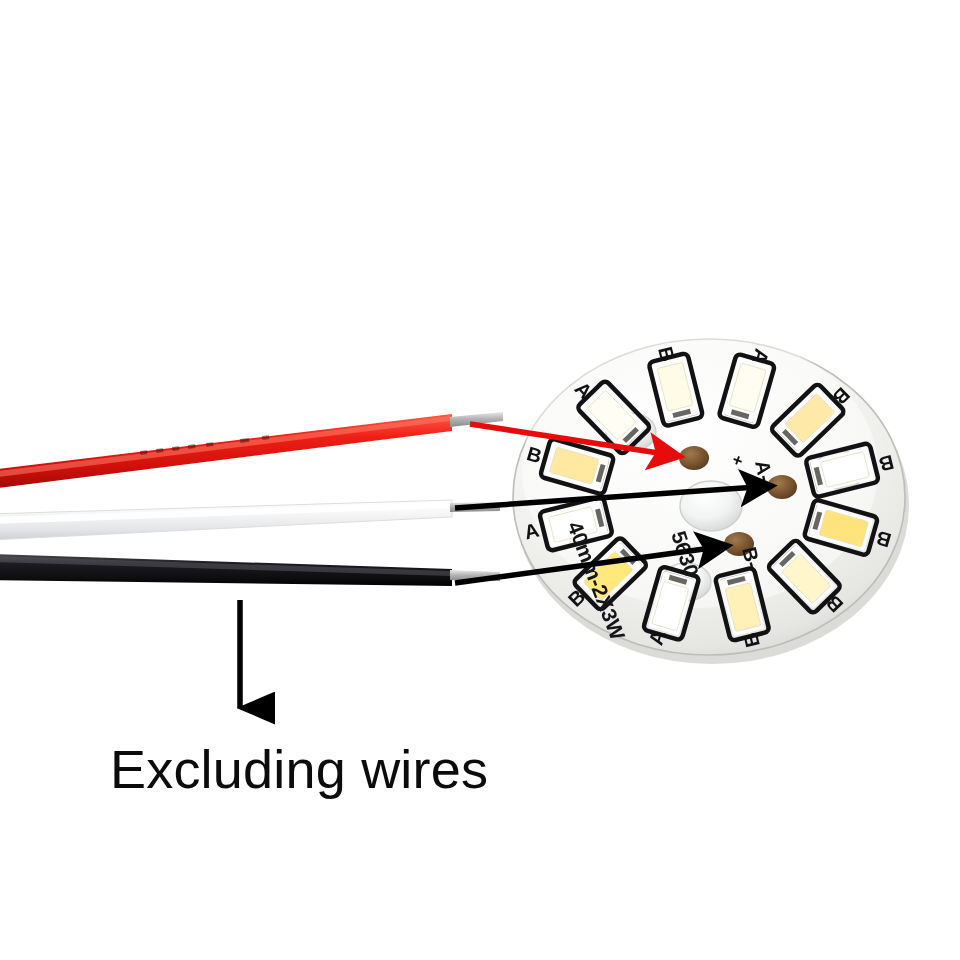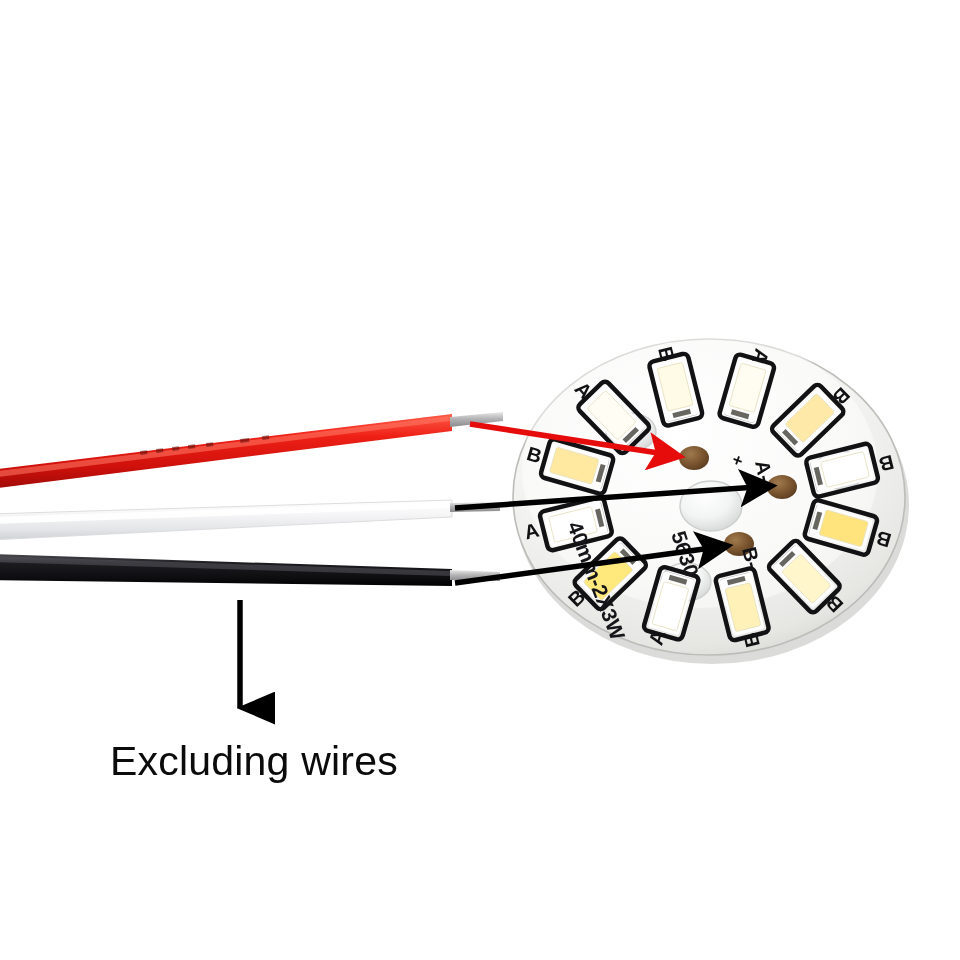--- a/index.html
+++ b/index.html
@@ -15,21 +15,21 @@
     position:absolute;inset:0;
     width:960px;height:960px;
     background:#ffffff;
   }
   #svgroot{position:absolute;left:0;top:0;width:960px;height:960px;}
   .caption{
     position:absolute;
     left:110px;
     top:738px;
     font-family:"Liberation Sans", sans-serif;
-    font-size:41px;
+    font-size:54px;
     font-weight:400;
     letter-spacing:0.2px;
     color:#0b0b0b;
     white-space:nowrap;
   }
 </style>
 </head>
 <body>
 
 <div id="stage">

